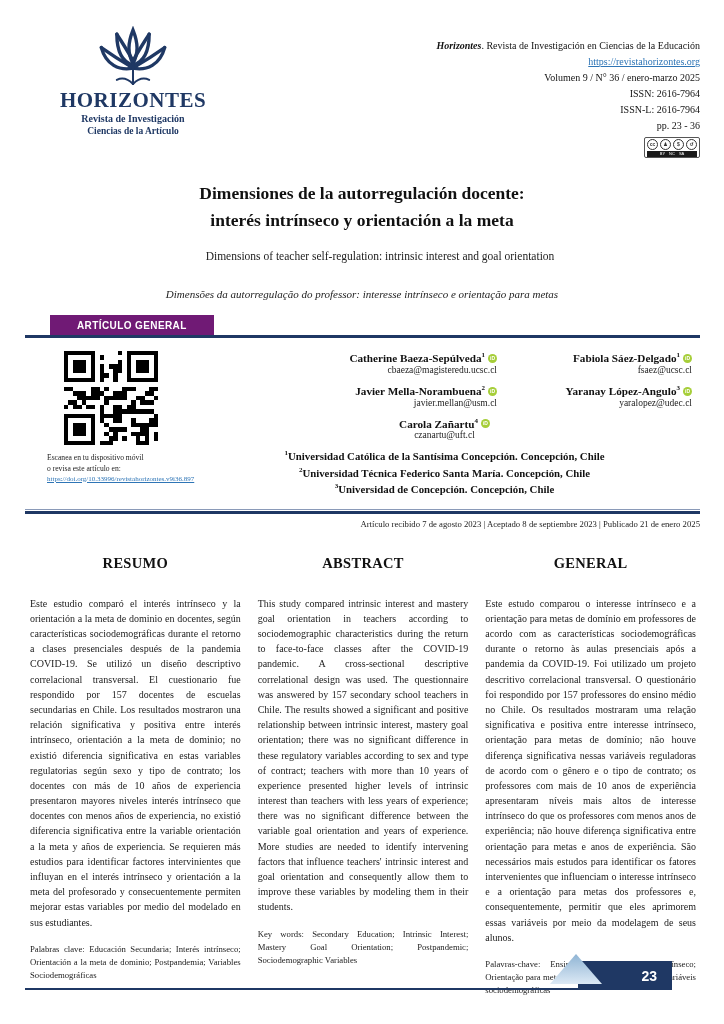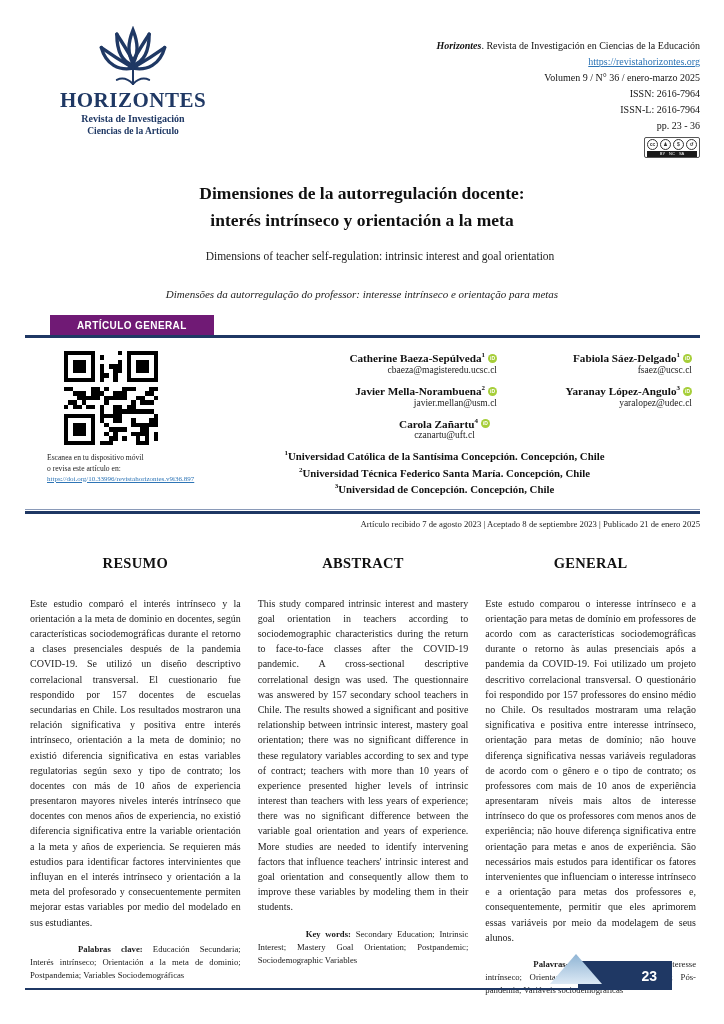--- a/index.html
+++ b/index.html
@@ -57,21 +57,21 @@
   .double-rule{margin:12px 24px 0 25px;border-top:1px solid #8a9ab8;}
   .double-rule .thick{height:2.5px;background:#1f3864;margin-top:1px;}
   .dates{text-align:right;margin:5px 24px 0 0;font-size:8.7px;color:#222;}
 
   
   .abstracts{display:flex;gap:17px;padding:26px 28px 0 30px;}
   .abs-col{flex:1;min-width:0;}
   .abs-heading{text-align:center;font-size:14.5px;font-weight:bold;letter-spacing:.3px;margin:0 0 24px 0;color:#111;}
   .abs-body{font-size:10px;line-height:1.52;text-align:justify;}
   .abs-keywords{font-size:8.7px;line-height:1.52;text-align:justify;margin-top:13px;}
-  .kw-label{font-weight:bold;margin-left:48px;}
+  .kw-label{font-weight:normal;}
 
   
   .footer-line{position:absolute;left:25px;bottom:34px;width:562px;height:2.5px;background:#1f3864;}
   .footer-tri{position:absolute;left:550px;bottom:36px;}
   .footer-box{position:absolute;left:578px;bottom:34px;width:94px;height:29px;background:#1f3864;
               display:flex;align-items:center;justify-content:flex-end;padding-right:15px;box-sizing:border-box;}
   .page-num{color:#fff;font-family:"Liberation Sans",sans-serif;font-weight:bold;font-size:14px;}
 </style>
 </head>
 <body>

